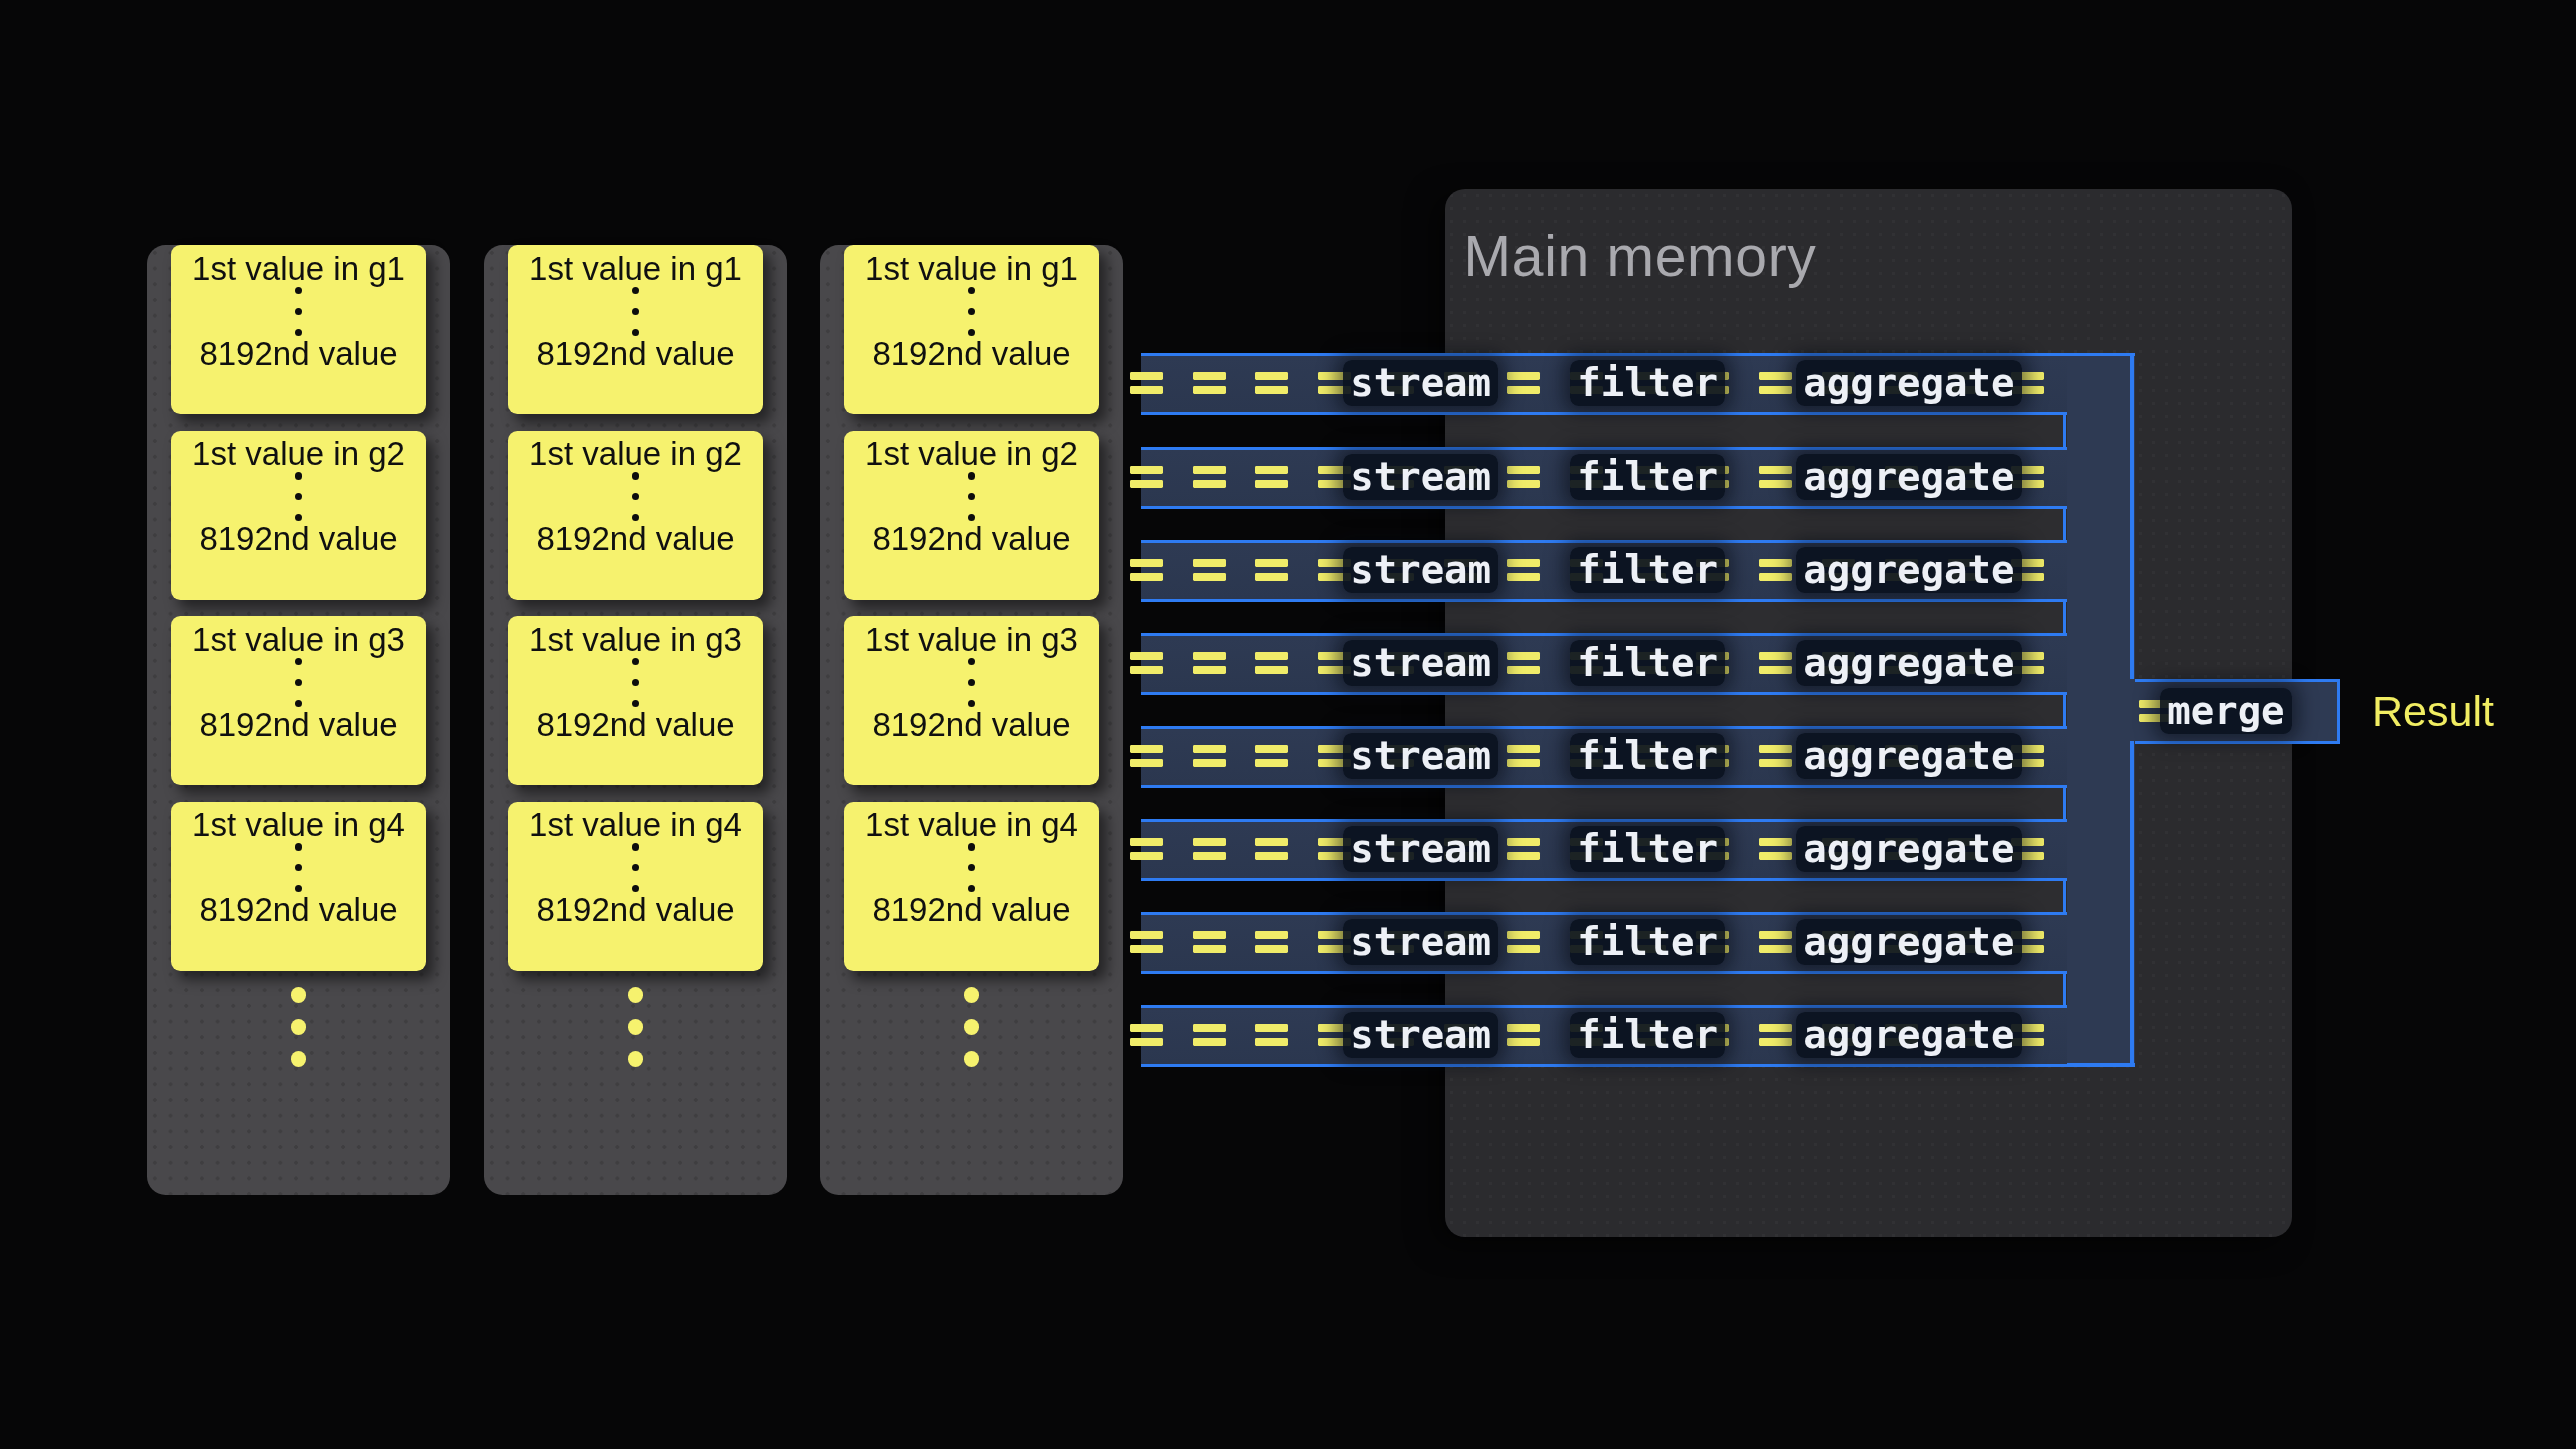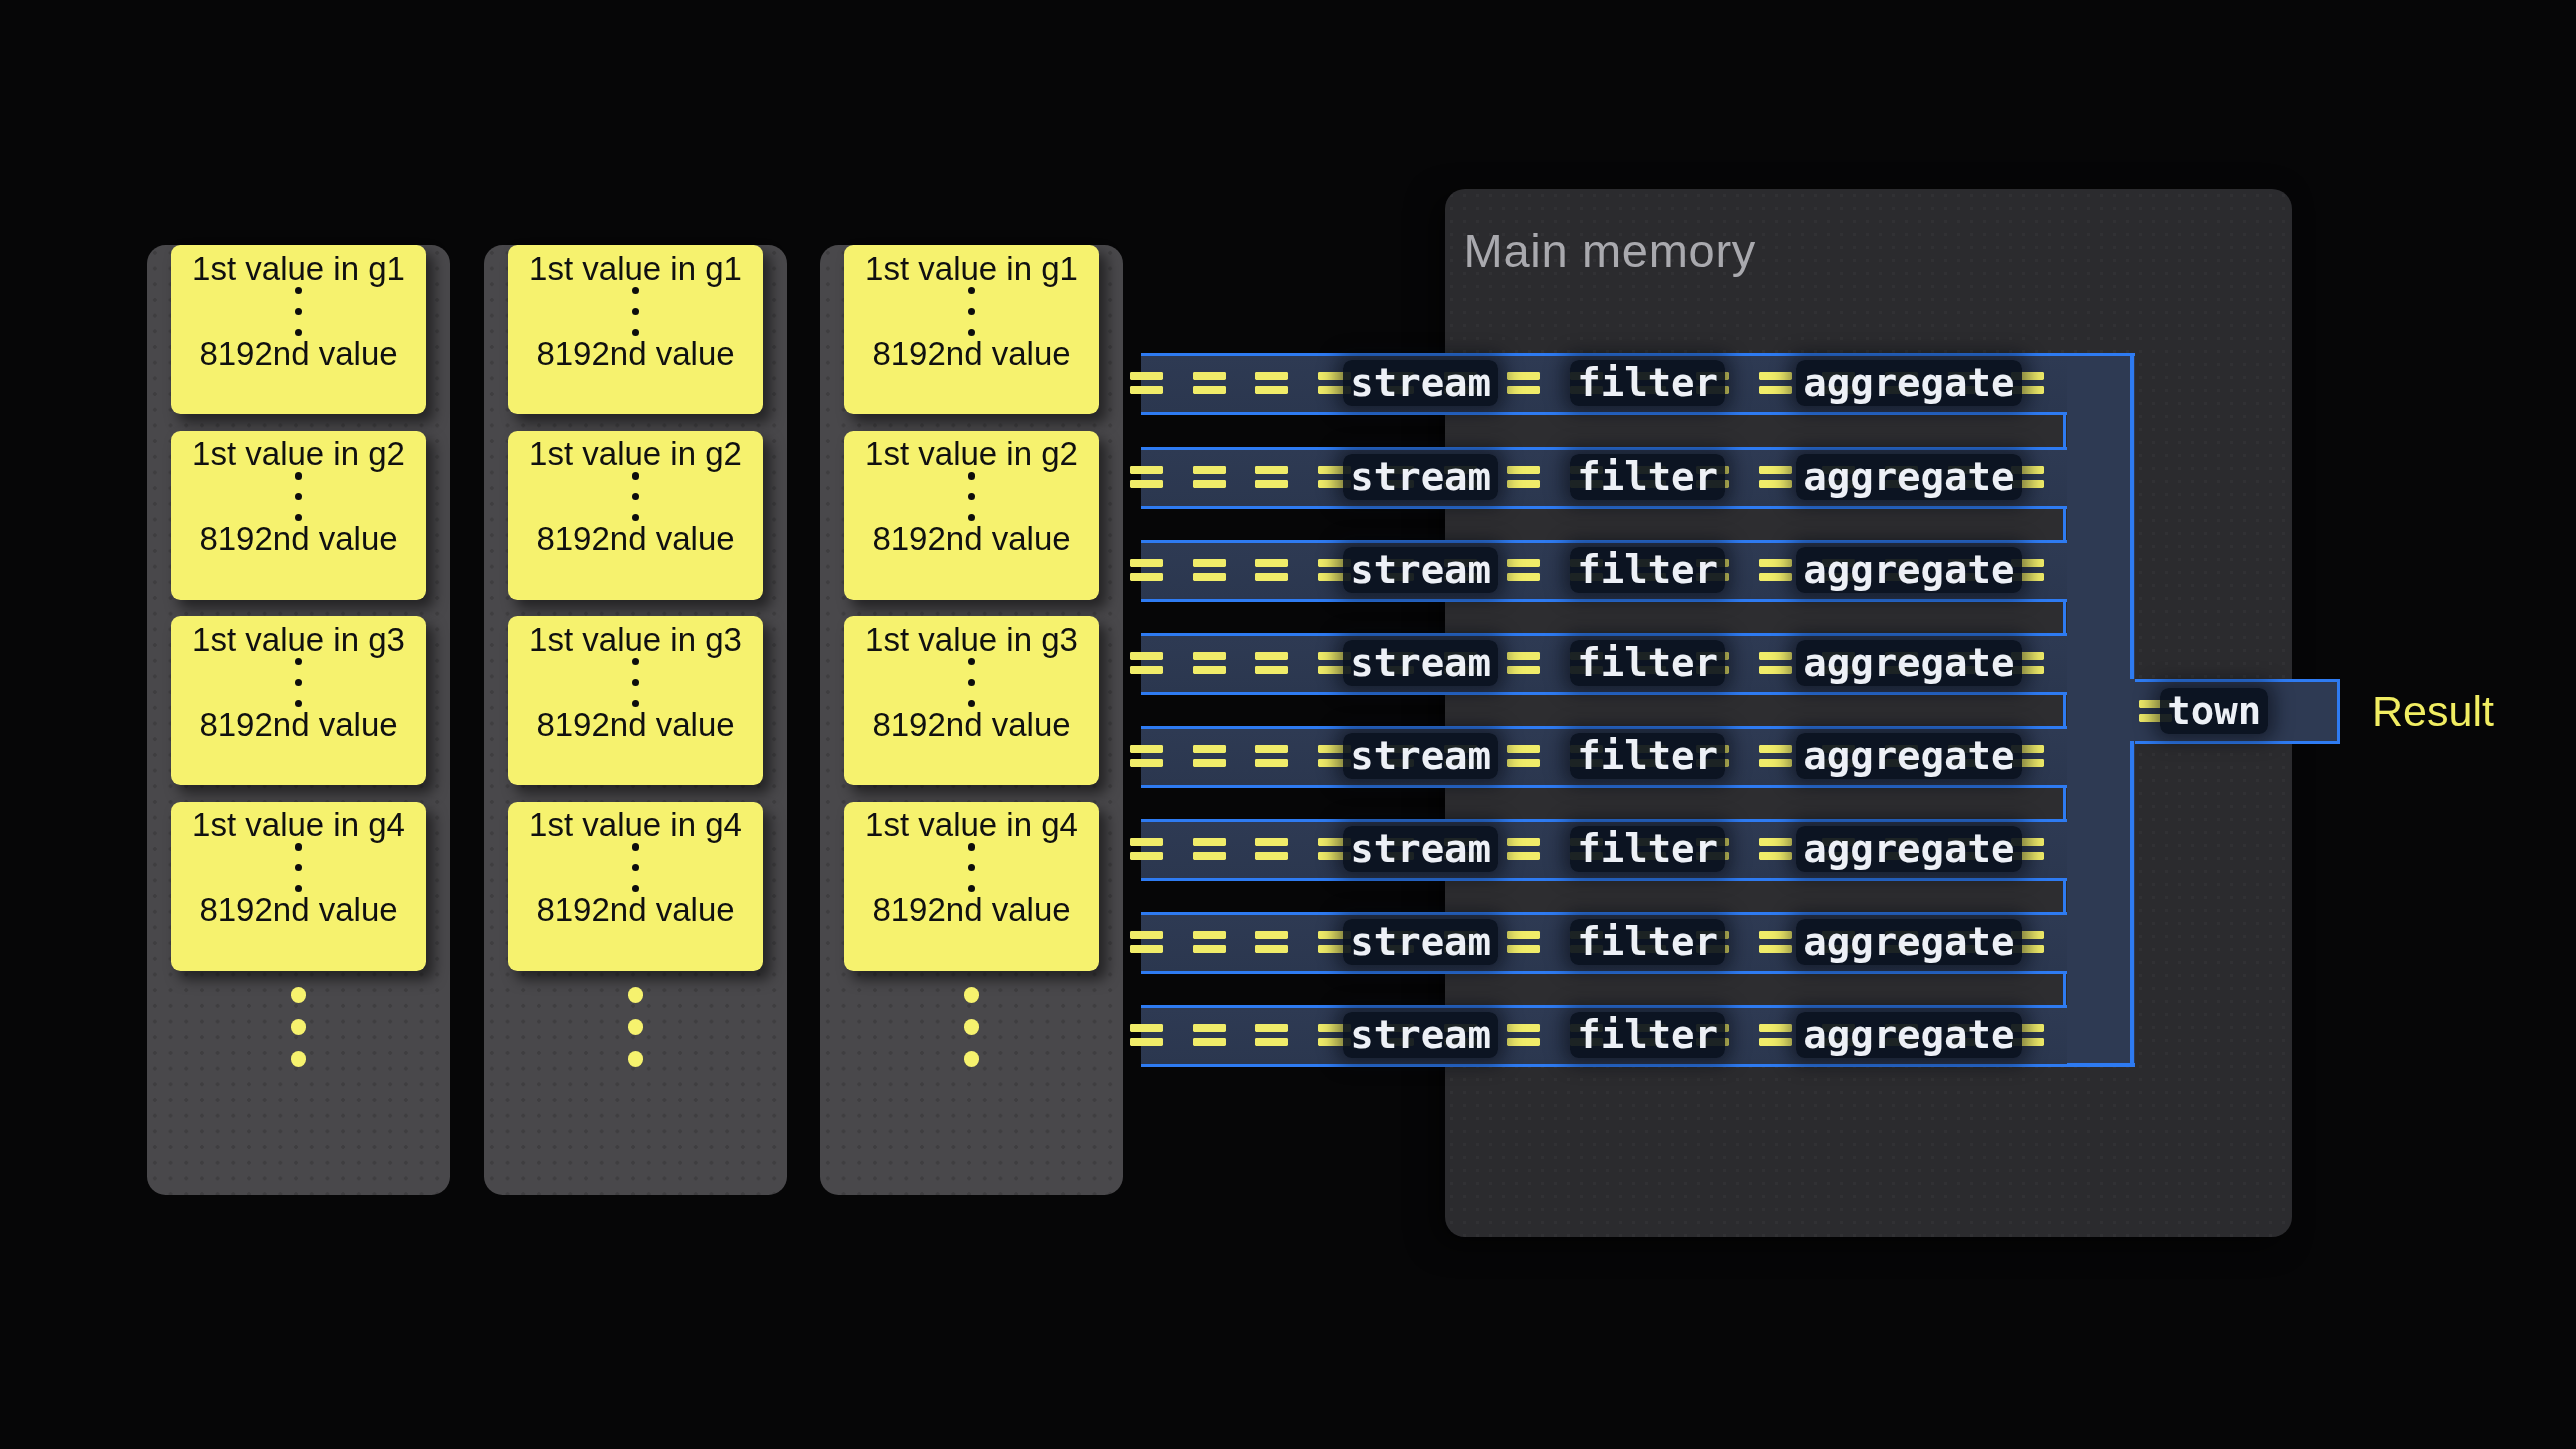--- a/index.html
+++ b/index.html
@@ -32,21 +32,21 @@
   .card-dots i{width:7.2px;height:7.2px;border-radius:50%;background:#0d0d0d}
   .file-ellipsis{margin-top:13px;display:flex;flex-direction:column;align-items:center;gap:16.5px}
   .file-ellipsis i{width:15.7px;height:15.7px;border-radius:50%;background:var(--note)}
 
   
   #memory-box{position:absolute;left:1445px;top:189px;width:847px;height:1048px;
     background:var(--memBox);border-radius:20px;
     background-image:radial-gradient(rgba(255,255,255,0.028) 1.4px,transparent 1.9px);
     background-size:13px 13px;
     box-shadow:-10px 7.2px 29px rgba(0,0,0,0.55)}
-  #memory-title{position:absolute;left:18.6px;top:34px;font-size:47px;font-weight:400;
+  #memory-title{position:absolute;left:18.6px;top:34px;font-size:57px;font-weight:400;
     color:var(--memTitle);letter-spacing:0.7px}
 
   
   .pipeline-row{position:absolute;left:1141px;width:994px;height:62px;
     border-top:3.6px solid var(--border);border-bottom:3.6px solid var(--border);
     background:linear-gradient(180deg,var(--rowFill) 0%,var(--rowFill2) 100%)}
   .dash{position:absolute;top:15.7px;width:33px;height:22px}
   .dash i{display:block;width:33px;height:7.9px;border-radius:1.4px;background:var(--dash)}
   .dash i + i{margin-top:6.4px}
   .chip{position:absolute;top:4.3px;height:46px;line-height:46px;padding:0 7.2px;
@@ -750,18 +750,18 @@
 
   <div id="bus"></div>
   <div id="bus-border-top" class="bus-border-seg"></div>
   <div id="bus-border-bottom" class="bus-border-seg"></div>
 
   <div id="merge-row">
     <div class="dash">
         <i></i>
         <i></i>
       </div>
-    <div class="chip">town</div>
+    <div class="chip">merge</div>
   </div>
 
   <div id="result-label">Result</div>
 </div>
 
 
 </body></html>

